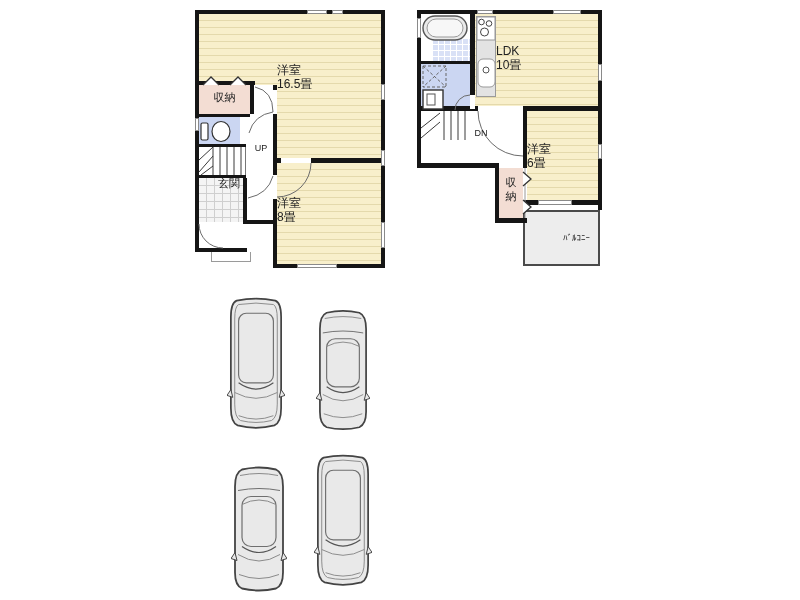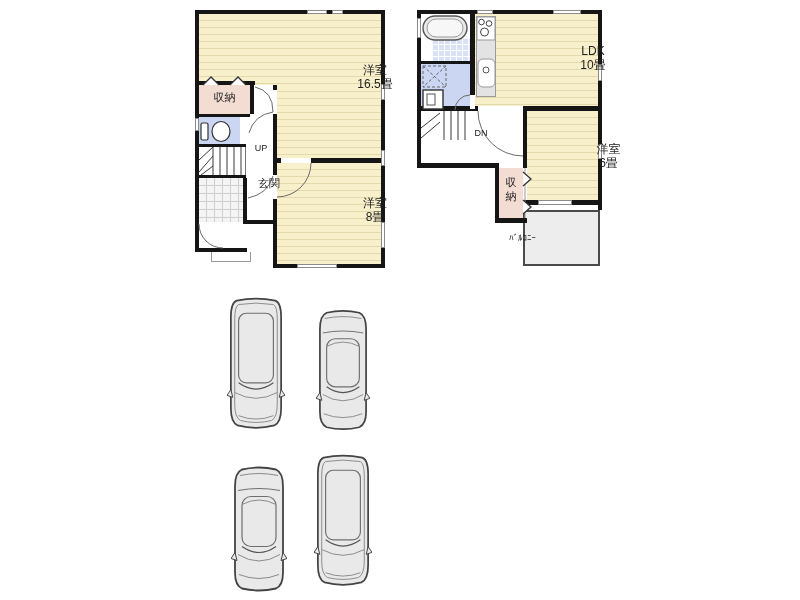--- a/index.html
+++ b/index.html
@@ -15,21 +15,21 @@
   .blue{background-color:#CBD6F2;}
   .bathtile{background-color:#D9E1F6;
          background-image:repeating-linear-gradient(to right,rgba(0,0,0,0) 0 5px,#fff 5px 6px),
                           repeating-linear-gradient(to bottom,rgba(0,0,0,0) 0 5px,#fff 5px 6px);}
   .tile{background-color:#F4F4F4;
          background-image:repeating-linear-gradient(to right,rgba(0,0,0,0) 0 7px,#CFCFCF 7px 8px),
                           repeating-linear-gradient(to bottom,rgba(0,0,0,0) 0 7px,#CFCFCF 7px 8px);}
   .counter{background:#E3E3E3;border:1px solid #9a9a9a;}
   .balcony{background:#EDEDED;border:2px solid #4a4a4a;}
   .step{background:#fff;border:1px solid #9a9a9a;border-top:none;}
-  .lab{position:absolute;text-align:center;line-height:1.18;font-size:12px;color:#222;margin-left:46px;}
+  .lab{position:absolute;text-align:left;line-height:1.18;font-size:12px;color:#222;}
   .lab span{display:block;}
   .lab-s{position:absolute;text-align:center;font-size:11px;color:#222;line-height:1.15;}
   .lab-xs{position:absolute;text-align:center;font-size:9px;color:#222;}
   svg.overlay{position:absolute;left:0;top:0;pointer-events:none;}
 </style>
 </head>
 <body>
 
 <div id="canvas">
 
@@ -204,28 +204,28 @@
 
   <div class="lab" style="left:277px;top:63px;width:104px;">
     <span>洋室</span>
     <span>16.5畳</span>
   </div>
   <div class="lab" style="left:277px;top:196px;width:104px;">
     <span>洋室</span>
     <span>8畳</span>
   </div>
   <div class="lab-s" style="left:199px;top:91px;width:51px;">収納</div>
-  <div class="lab-s" style="left:199px;top:177px;width:60px;padding-left:40px;">玄関</div>
+  <div class="lab-s" style="left:199px;top:177px;width:60px;">玄関</div>
   <div class="lab-xs" style="left:246px;top:143px;width:30px;">UP</div>
 
   <div class="lab" style="left:496px;top:44px;width:102px;">
     <span>LDK</span>
     <span>10畳</span>
   </div>
   <div class="lab" style="left:527px;top:142px;width:71px;">
     <span>洋室</span>
     <span>6畳</span>
   </div>
   <div class="lab-s" style="left:503px;top:176px;width:16px;line-height:1.25;">収納</div>
-  <div class="lab-xs" style="left:494px;top:233px;width:57px;">ﾊﾞﾙｺﾆｰ</div>
+  <div class="lab-xs" style="left:548px;top:233px;width:57px;">ﾊﾞﾙｺﾆｰ</div>
   <div class="lab-xs" style="left:468px;top:128px;width:26px;">DN</div>
 
 </div>
 
 </body></html>

